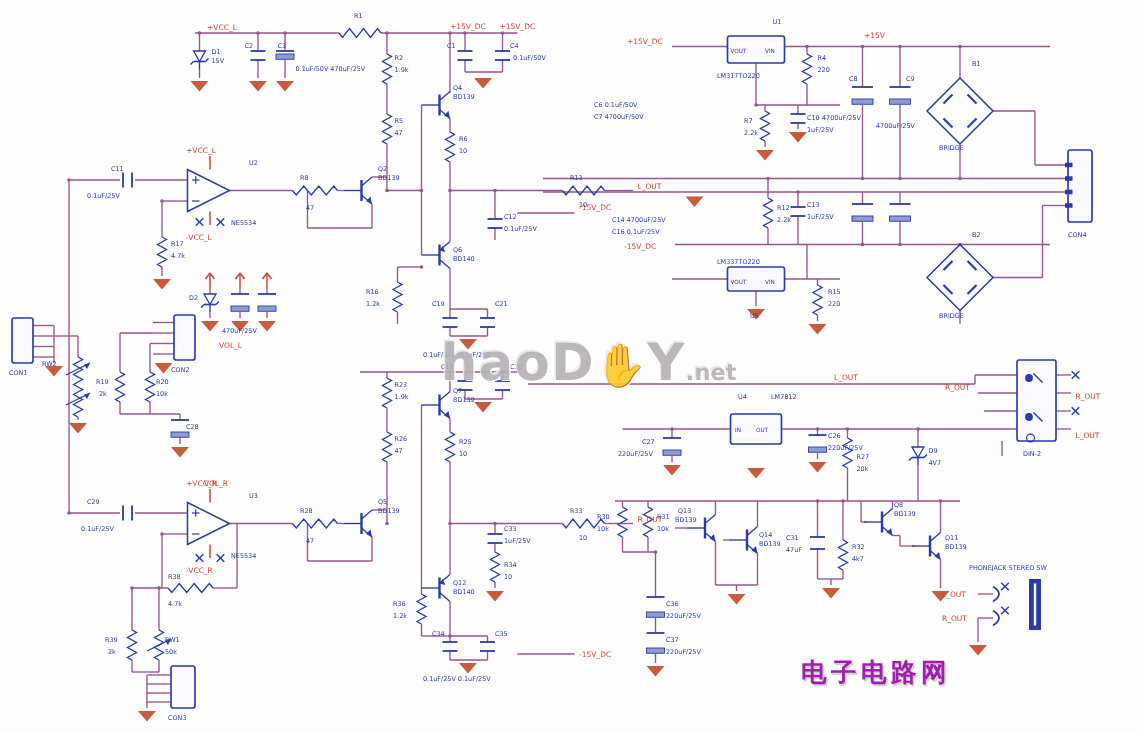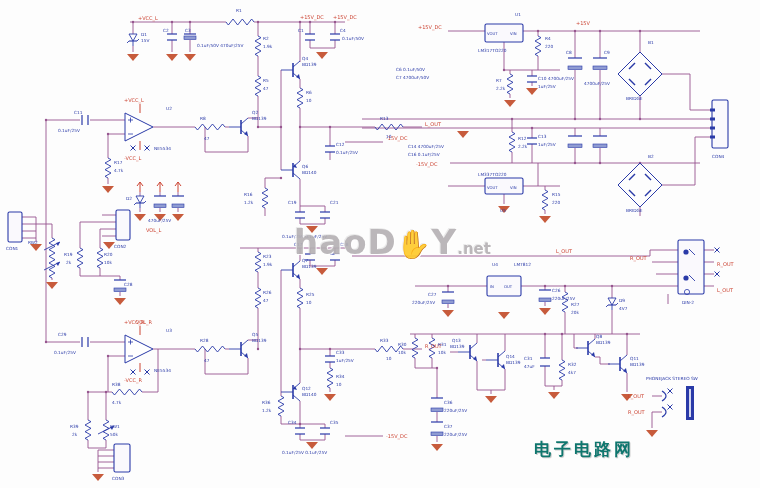--- a/index.html
+++ b/index.html
@@ -10,21 +10,21 @@
   .lref{fill:#2a3aa8;font-size:4.3px;}
   .lval{fill:#2a3aa8;font-size:4.3px;}
   .lnote{fill:#2a3aa8;font-size:4.3px;}
   .lpin{fill:#2a3aa8;font-size:3.8px;}
   #watermark{position:absolute;left:294px;top:222px;color:#b4b0b3;opacity:.9;
      font-weight:bold;white-space:nowrap;
      text-shadow:1px 1px 0 #ffffff,-1px -1px 0 #e8e8e8;}
   #watermark .wm-big{font-size:34px;letter-spacing:1px;}
   #watermark .wm-hand{font-size:28px;}
   #watermark .wm-net{font-size:15px;}
-  #footer{position:absolute;left:534px;top:440px;color:#0f766e;font-weight:bold;
+  #footer{position:absolute;left:534px;top:440px;color:#a21caf;font-weight:bold;
      text-shadow:1px 1px 0 rgba(140,140,140,.4);line-height:1.15;}
   #footer .site{font-size:17px;letter-spacing:3px;}
   #footer .url{font-size:13px;letter-spacing:.5px;}
 </style>
 </head>
 <body>
 
 <div id="canvas">
   <svg id="schem" width="760" height="504" viewBox="0 0 760 504">
       <line x1="130" y1="22" x2="226" y2="22" stroke="#96548e" stroke-width="0.9"></line>

